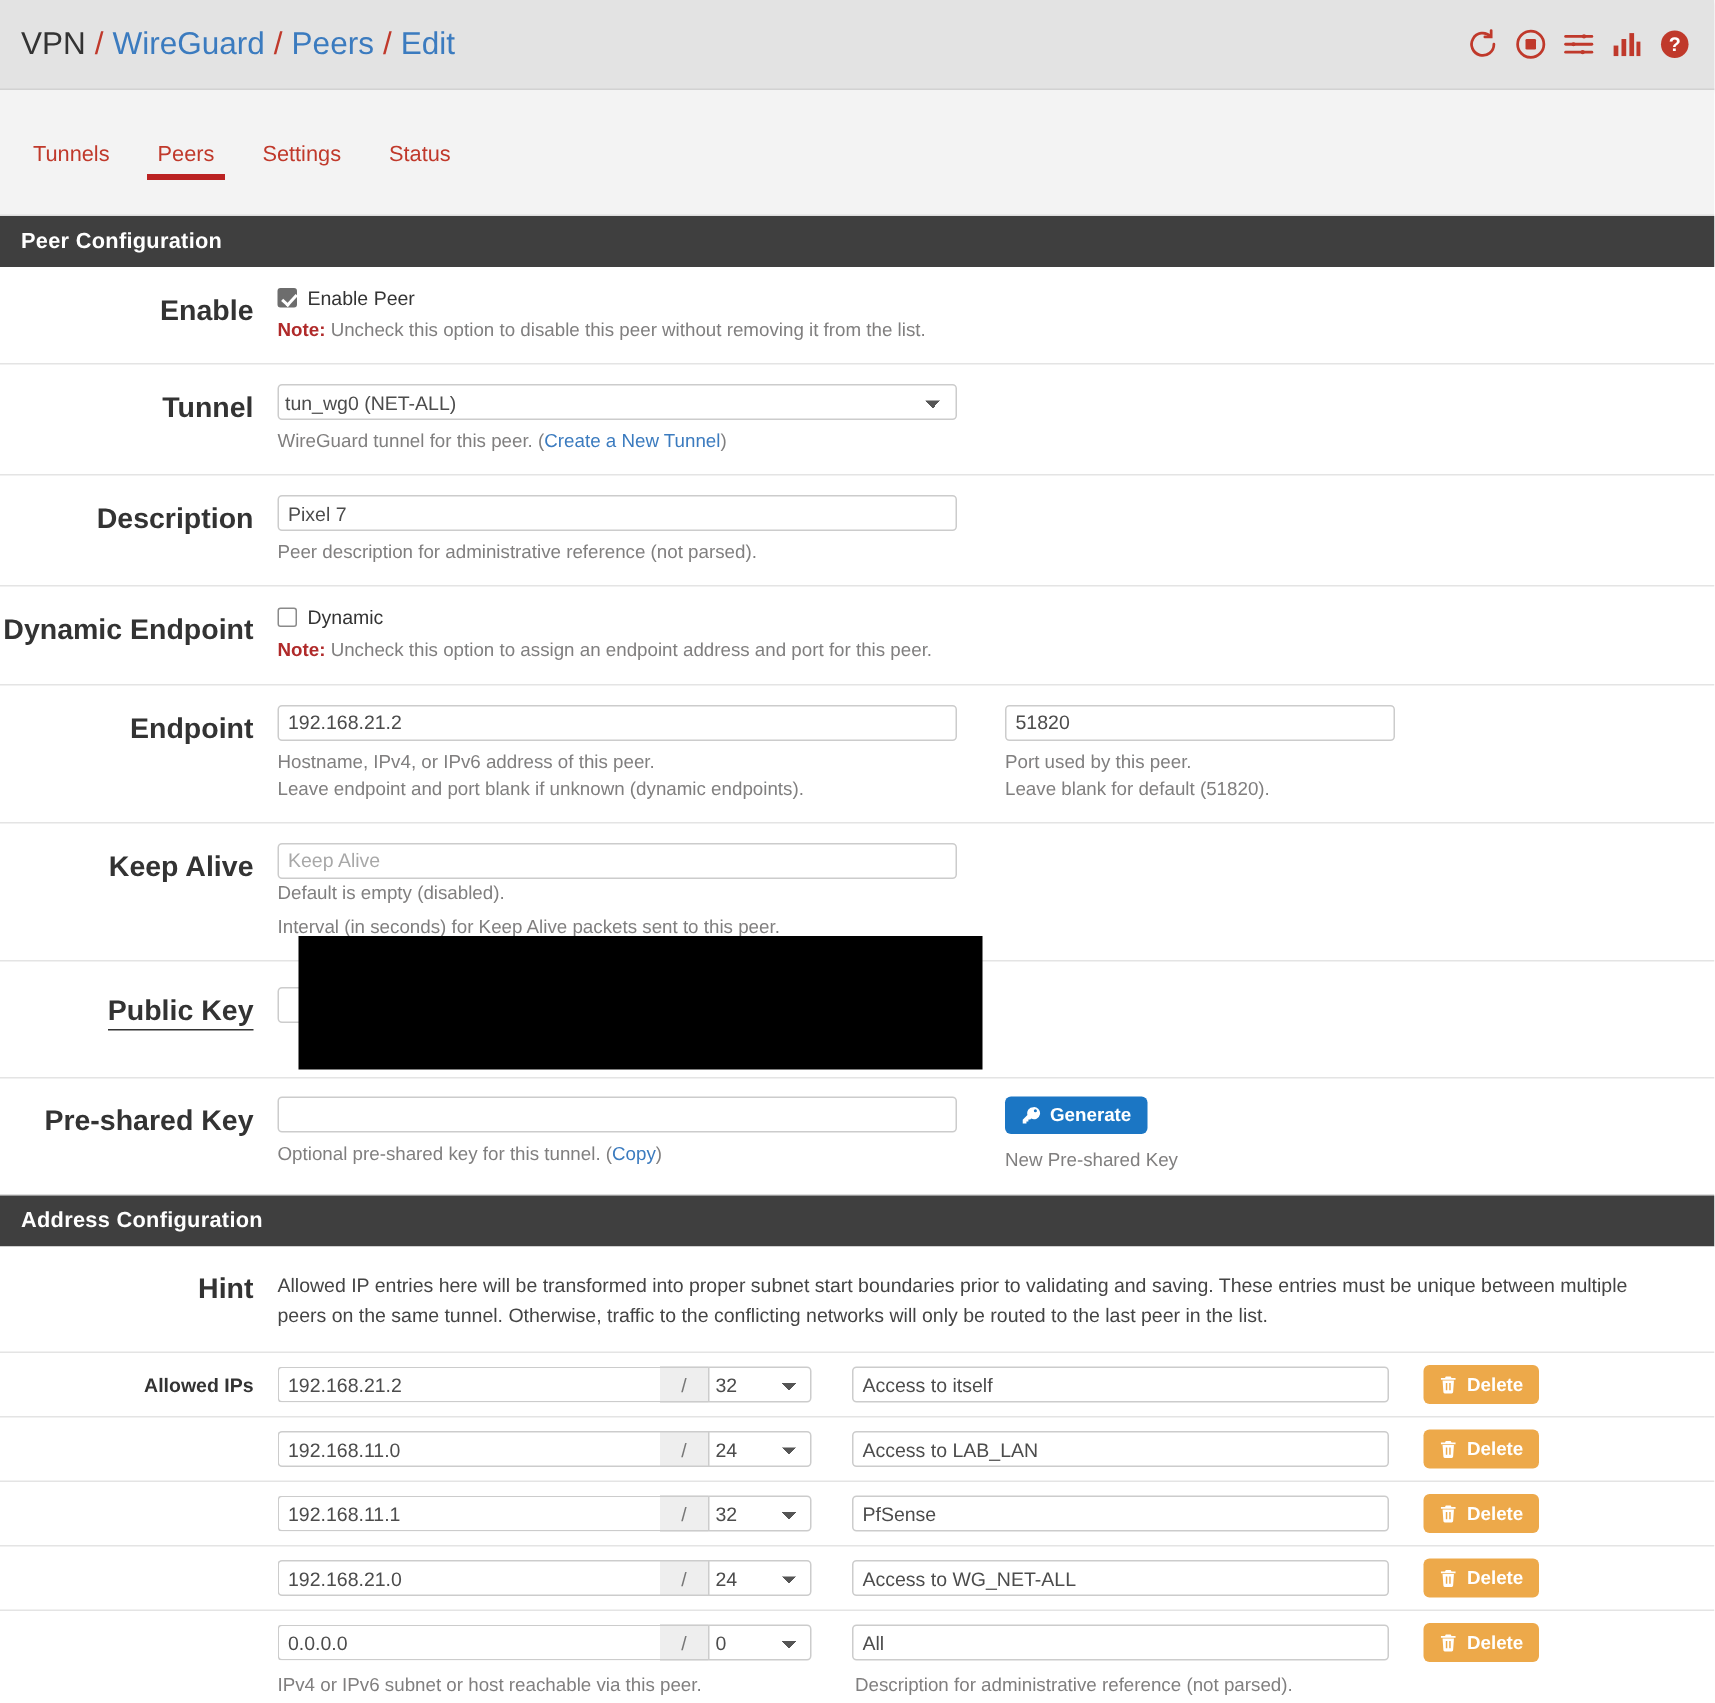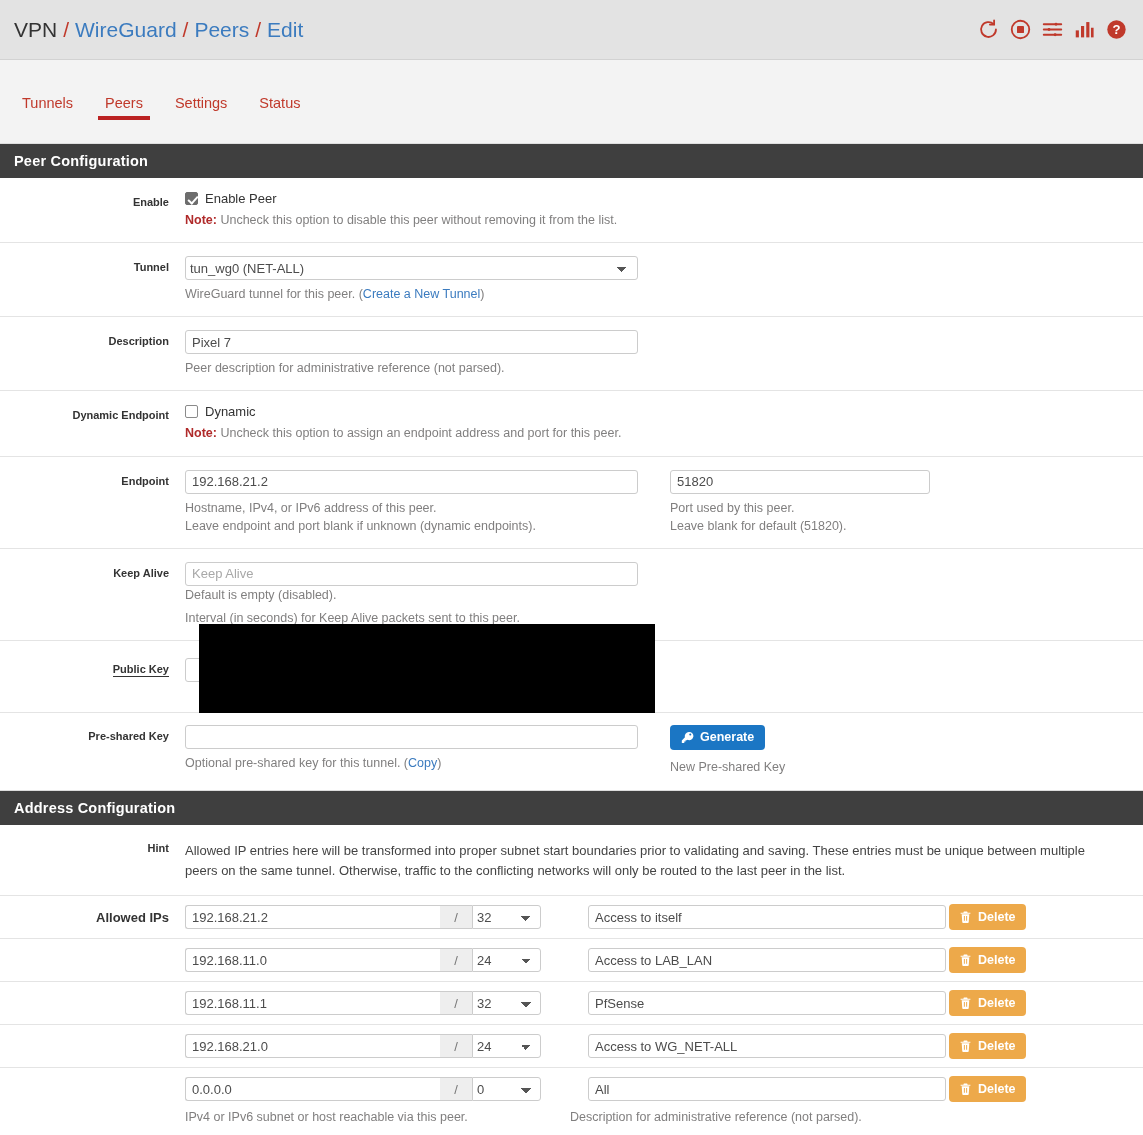--- a/index.html
+++ b/index.html
@@ -75,21 +75,21 @@
     border-bottom: 1px solid #e4e4e4;
     padding: 13px 0 13px 0;
     align-items: flex-start;
   }
   .frow:last-child { border-bottom: none; }
   .flabel {
     width: 185px;
     min-width: 185px;
     text-align: right;
     font-weight: bold;
-    font-size: 11px;
+    font-size: 19px;
     color: #333333;
     padding: 4px 16px 0 0;
     line-height: 1.35;
   }
   .flabel.underlined span { border-bottom: 1px solid #333; padding-bottom: 1px; }
   .fctl { flex: 1; padding-right: 16px; }
 
   .helptext { color: #807f7f; font-size: 12.5px; line-height: 1.45; margin-top: 5px; }
   .helptext .note { color: #b02a2a; font-weight: bold; }
   .helptext a, .link { color: #3b7bbf; text-decoration: none; }
@@ -206,21 +206,21 @@
     display: flex; align-items: center; justify-content: center;
     font-size: 13px;
     height: 24px;
   }
   .ipgroup select {
     width: 69px;
     border-radius: 0 3px 3px 0;
     background-position: calc(100% - 14px) 10px, calc(100% - 9px) 10px;
   }
   .aip-desc { width: 358px; margin-left: 27px; }
-  .aip-desc input { width: 358px; margin-left: 20px; }
+  .aip-desc input { width: 358px; }
   .aip-del { margin-left: 23px; }
 
   .aip-help-row { display: flex; padding: 0 0 12px 0; border-bottom: 1px solid #e4e4e4; }
   .aip-help-spacer { width: 185px; min-width: 185px; }
   .aip-help-a { width: 385px; }
   .aip-help-b { width: 360px; }
 
   .addrow { display: flex; align-items: center; padding: 14px 0 16px 0; }
 </style>
 </head>

